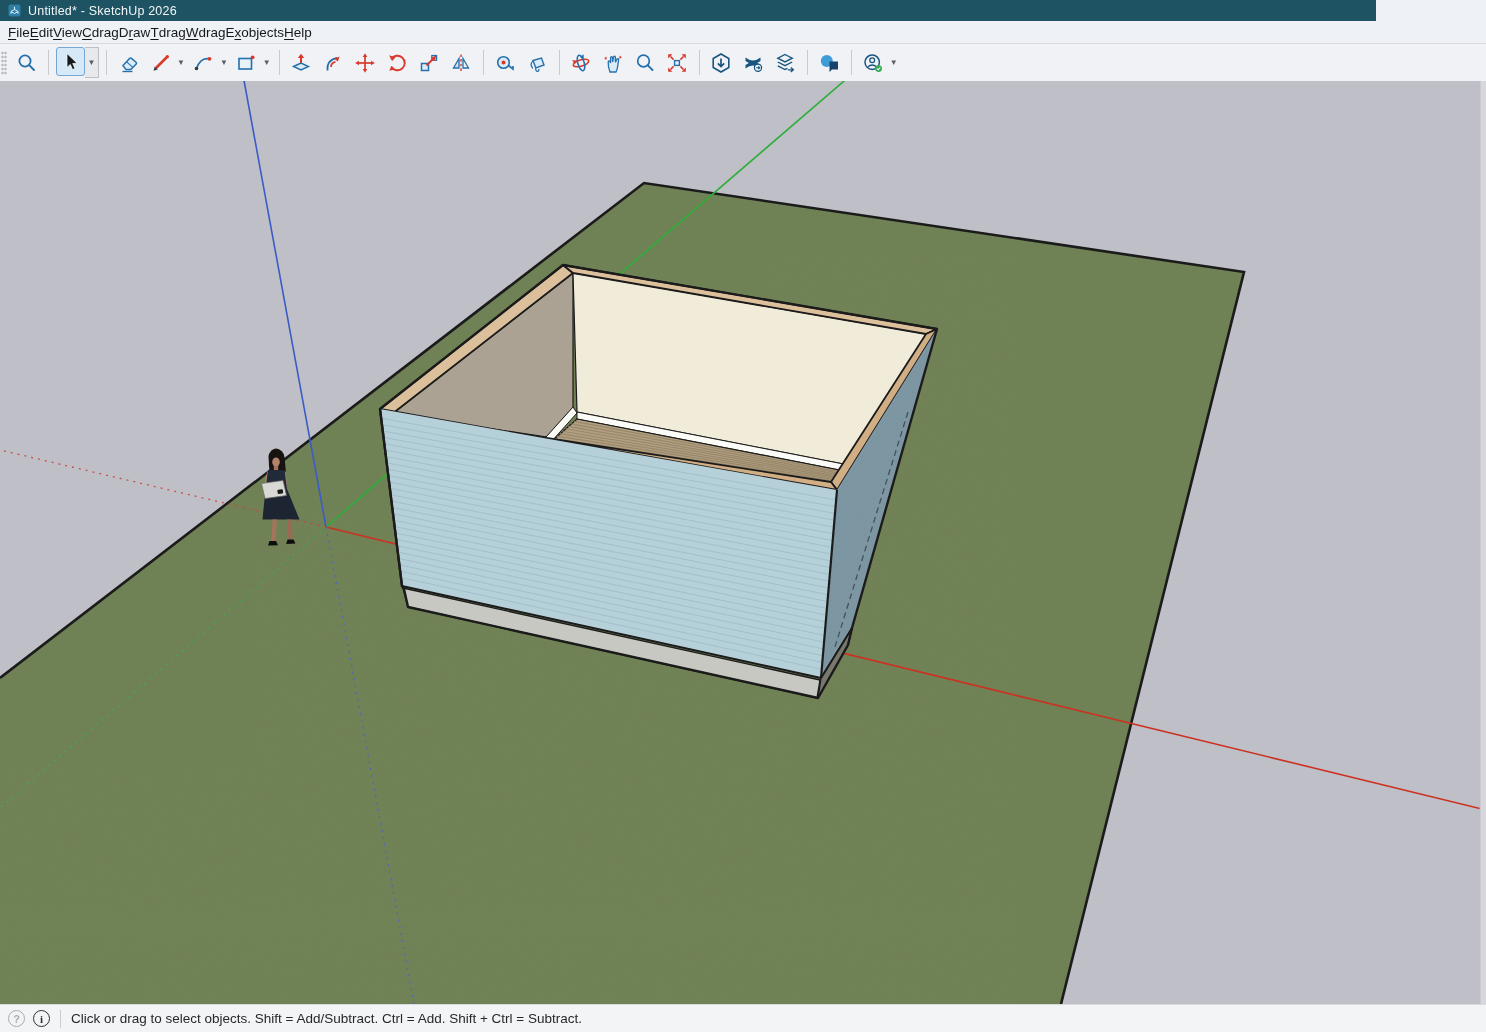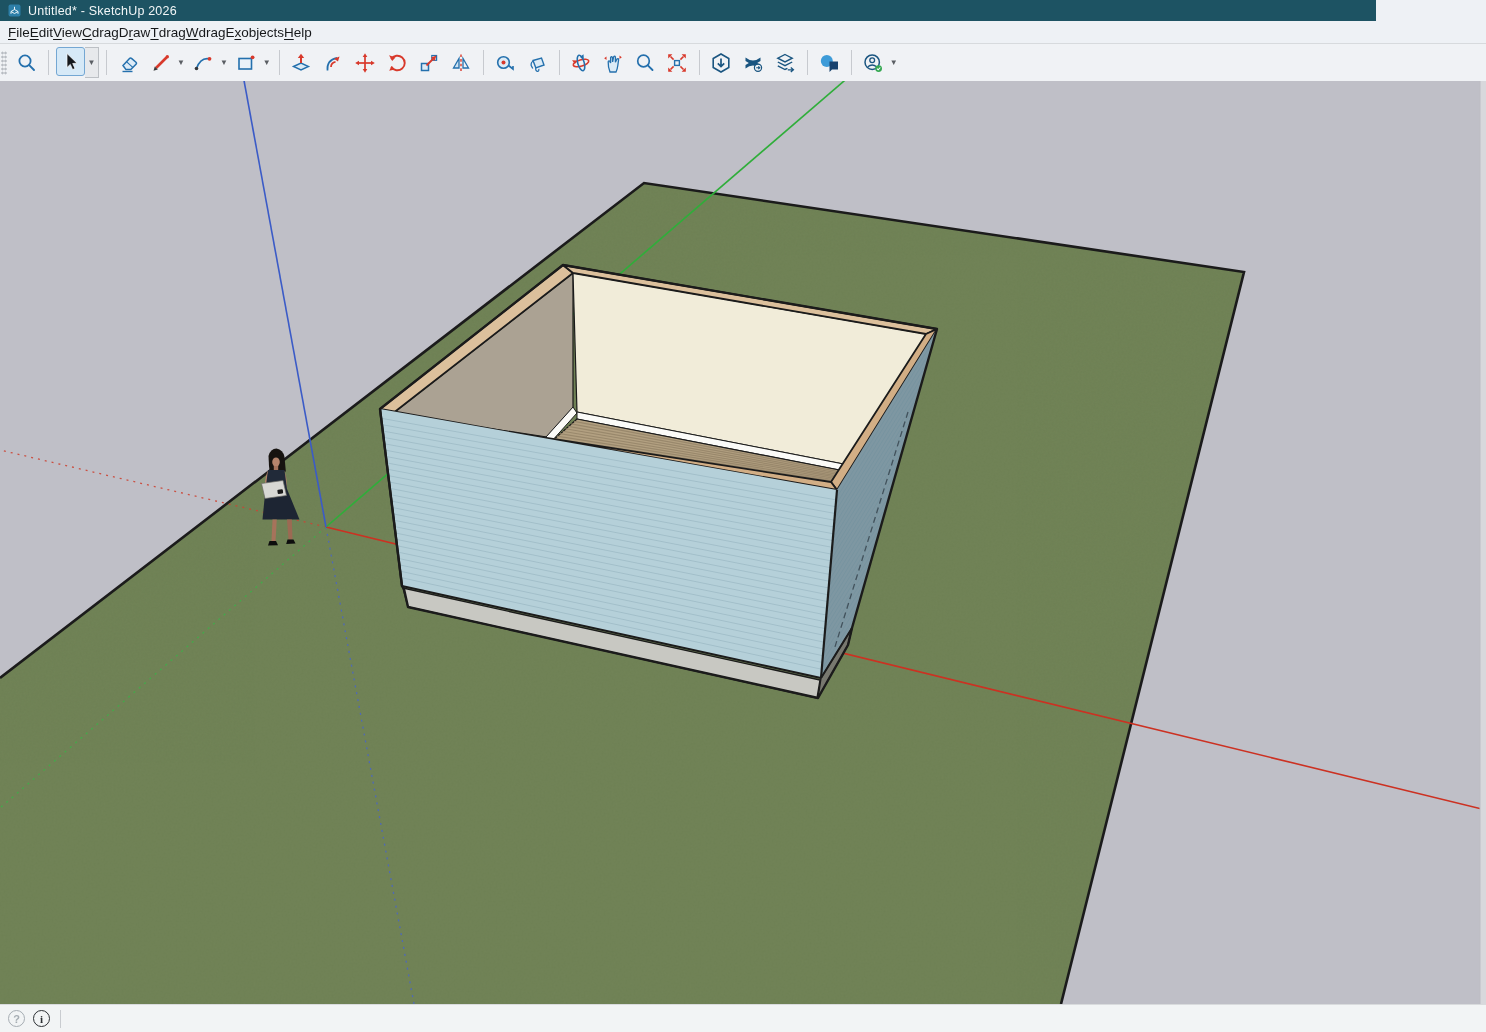--- a/index.html
+++ b/index.html
@@ -451,13 +451,14 @@
 
   <rect x="1480" y="81" width="6" height="923" fill="#d8d8dc"></rect>
   <line x1="1480" y1="81" x2="1480" y2="1004" stroke="#bcbcc3" stroke-width="1"></line>
 </svg>
 </div>
 
 <div class="statusbar">
   <div class="sb-icon sb-geo">?</div>
   <div class="sb-icon sb-info">i</div>
   <div class="sb-sep"></div>
+  <span>Click or drag to select objects. Shift = Add/Subtract. Ctrl = Add. Shift + Ctrl = Subtract.</span>
 </div>
 
 </body></html>

